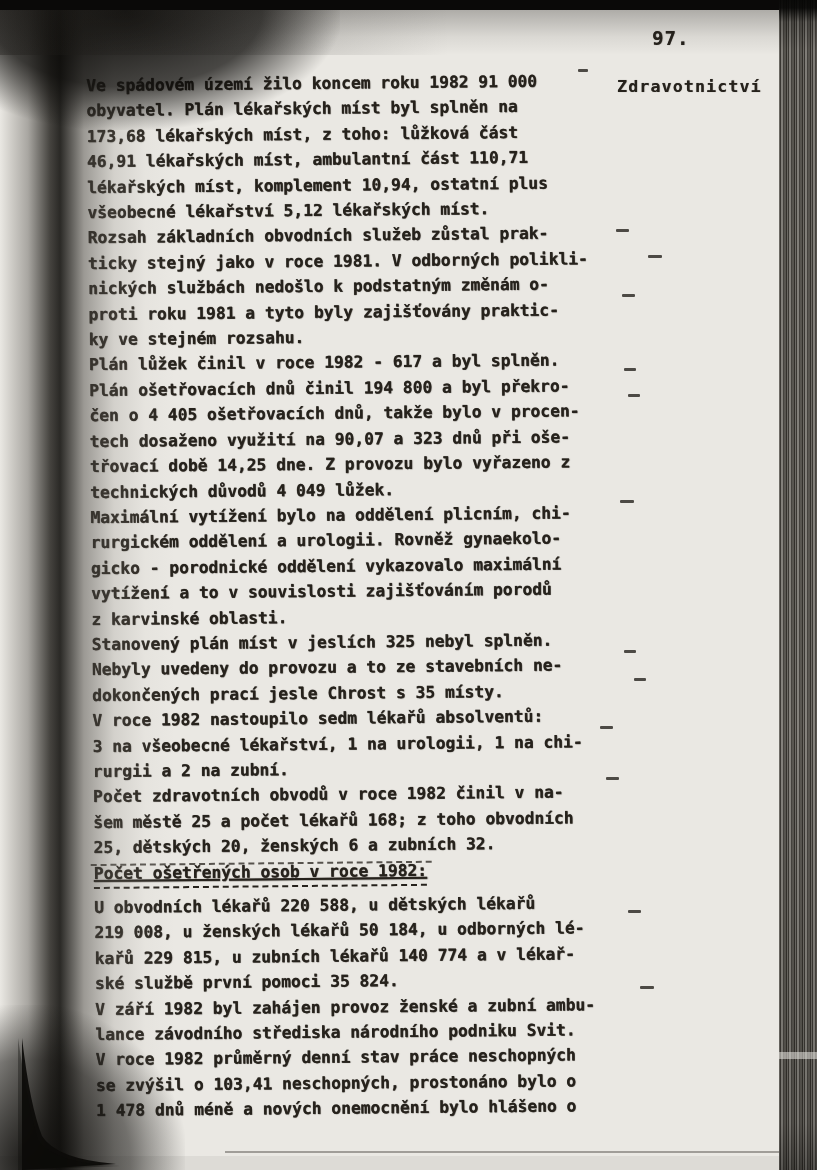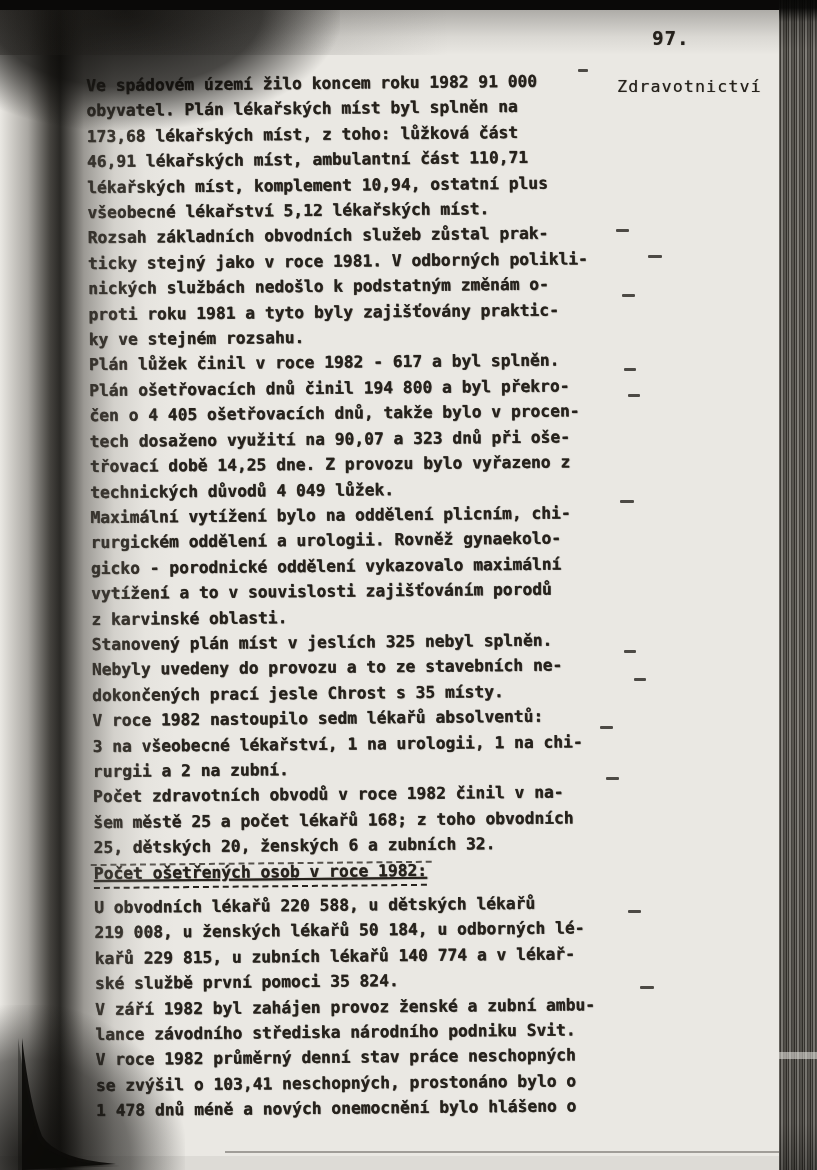--- a/index.html
+++ b/index.html
@@ -76,21 +76,21 @@
     position:absolute;height:3px;background:#2b2722;opacity:.82;border-radius:1px;z-index:3;
   }
   
   .page-number{
     position:absolute;left:652px;top:27px;z-index:3;
     font-size:19px;font-weight:bold;letter-spacing:1px;color:var(--ink);
     text-shadow:0.4px 0.3px 0.7px rgba(35,30,24,.7);
   }
   .margin-heading{
     position:absolute;left:617px;top:77px;z-index:3;
-    font-size:16.5px;font-weight:normal;letter-spacing:1.2px;color:var(--ink);
+    font-size:16.5px;font-weight:bold;letter-spacing:1.2px;color:var(--ink);
     text-shadow:0.4px 0.3px 0.7px rgba(35,30,24,.7);
   }
   .text-block{
     position:absolute;left:96px;top:73px;width:540px;z-index:3;
     transform:rotate(-0.55deg);transform-origin:0 1030px;
     color:var(--ink);
   }
   .line{
     white-space:pre;
     font-size:16.3px;line-height:25.4px;font-weight:bold;

